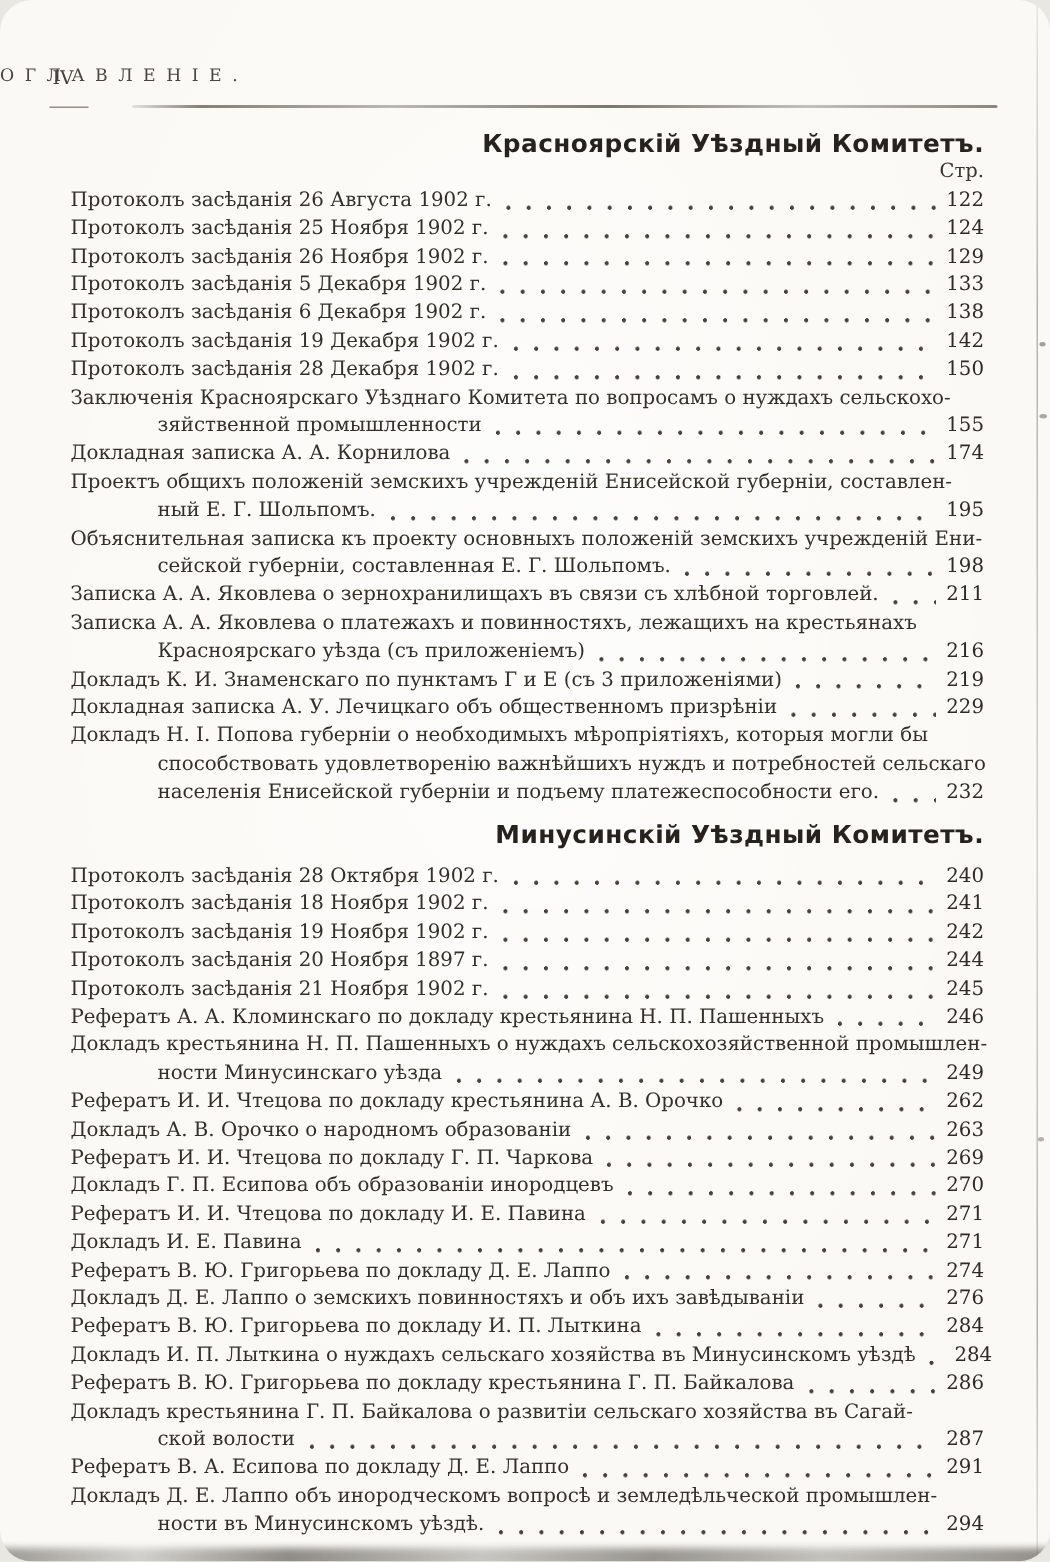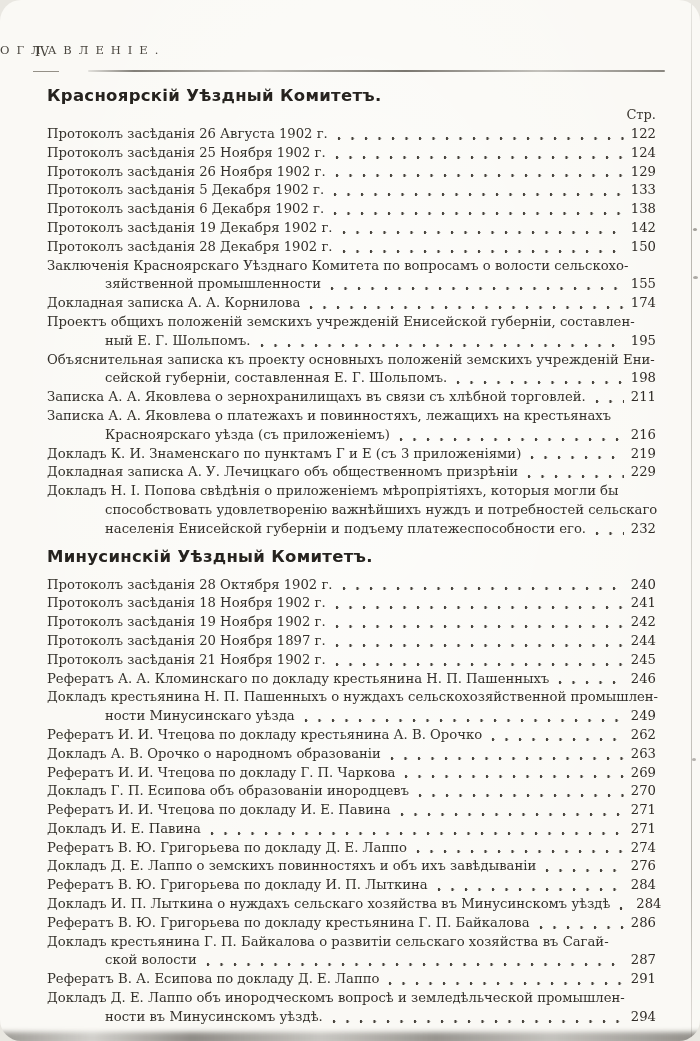--- a/index.html
+++ b/index.html
@@ -16,21 +16,21 @@
   .folio{position:absolute;top:44px;left:35px;font-size:12.5px;color:#45423b;}
   .running-title{position:absolute;top:43px;left:0;right:0;text-align:left;
     font-size:11.5px;letter-spacing:7px;color:#4a463f;}
   .rule-short{position:absolute;top:71px;left:33px;width:26px;height:1px;background:#7a766c;opacity:.8;}
   .rule-long{position:absolute;top:70px;left:88px;right:35px;height:2px;
     background:linear-gradient(90deg,rgba(90,86,78,.15),rgba(90,86,78,.75) 8%,rgba(90,86,78,.4) 30%,rgba(90,86,78,.8) 55%,rgba(90,86,78,.35) 78%,rgba(90,86,78,.7));
     border-radius:1px;}
   
   .content{position:absolute;top:82px;left:47px;right:44px;}
   .section-heading{
-    text-align:left;font-family:"DejaVu Sans","Liberation Sans",sans-serif;
+    text-align:right;font-family:"DejaVu Sans","Liberation Sans",sans-serif;
     font-weight:bold;font-size:16.5px;color:#26231f;letter-spacing:.3px;
     margin:4px 0 0 0;
   }
   .section-heading + .toc-list{margin-top:10px;}
   .section-heading.second{margin-top:8px;margin-bottom:9px;}
   .str-label{text-align:right;font-size:13px;color:#3a362f;margin:2px 0 3px 0;}
   .toc-list{font-size:13.2px;line-height:18.8px;}
   .entry{margin:0;}
   .line{white-space:nowrap;}
   .line.cont{padding-left:58px;}
@@ -109,21 +109,21 @@
           </div>
         </div>
         <div class="entry">
           <div class="line last">
             <span class="t">Протоколъ засѣданія 28 Декабря 1902 г.</span>
             <span class="dots"></span>
             <span class="pg">150</span>
           </div>
         </div>
         <div class="entry">
-          <div class="line">Заключенія Красноярскаго Уѣзднаго Комитета по вопросамъ о волости сельскохо-</div>
+          <div class="line">Заключенія Красноярскаго Уѣзднаго Комитета по вопросамъ о нуждахъ сельскохо-</div>
           <div class="line cont last">
             <span class="t">зяйственной промышленности</span>
             <span class="dots"></span>
             <span class="pg">155</span>
           </div>
         </div>
         <div class="entry">
           <div class="line last">
             <span class="t">Докладная записка А. А. Корнилова</span>
             <span class="dots"></span>
@@ -169,21 +169,21 @@
           </div>
         </div>
         <div class="entry">
           <div class="line last">
             <span class="t">Докладная записка А. У. Лечицкаго объ общественномъ призрѣніи</span>
             <span class="dots"></span>
             <span class="pg">229</span>
           </div>
         </div>
         <div class="entry">
-          <div class="line">Докладъ Н. І. Попова свѣдѣнія о приложеніемъ мѣропріятіяхъ, которыя могли бы</div>
+          <div class="line">Докладъ Н. І. Попова губерніи о необходимыхъ мѣропріятіяхъ, которыя могли бы</div>
           <div class="line cont">способствовать удовлетворенію важнѣйшихъ нуждъ и потребностей сельскаго</div>
           <div class="line cont last">
             <span class="t">населенія Енисейской губерніи и подъему платежеспособности его.</span>
             <span class="dots"></span>
             <span class="pg">232</span>
           </div>
         </div>
       </div>
       <div class="section-heading second">Минусинскій Уѣздный Комитетъ.</div>
       <div class="toc-list">

